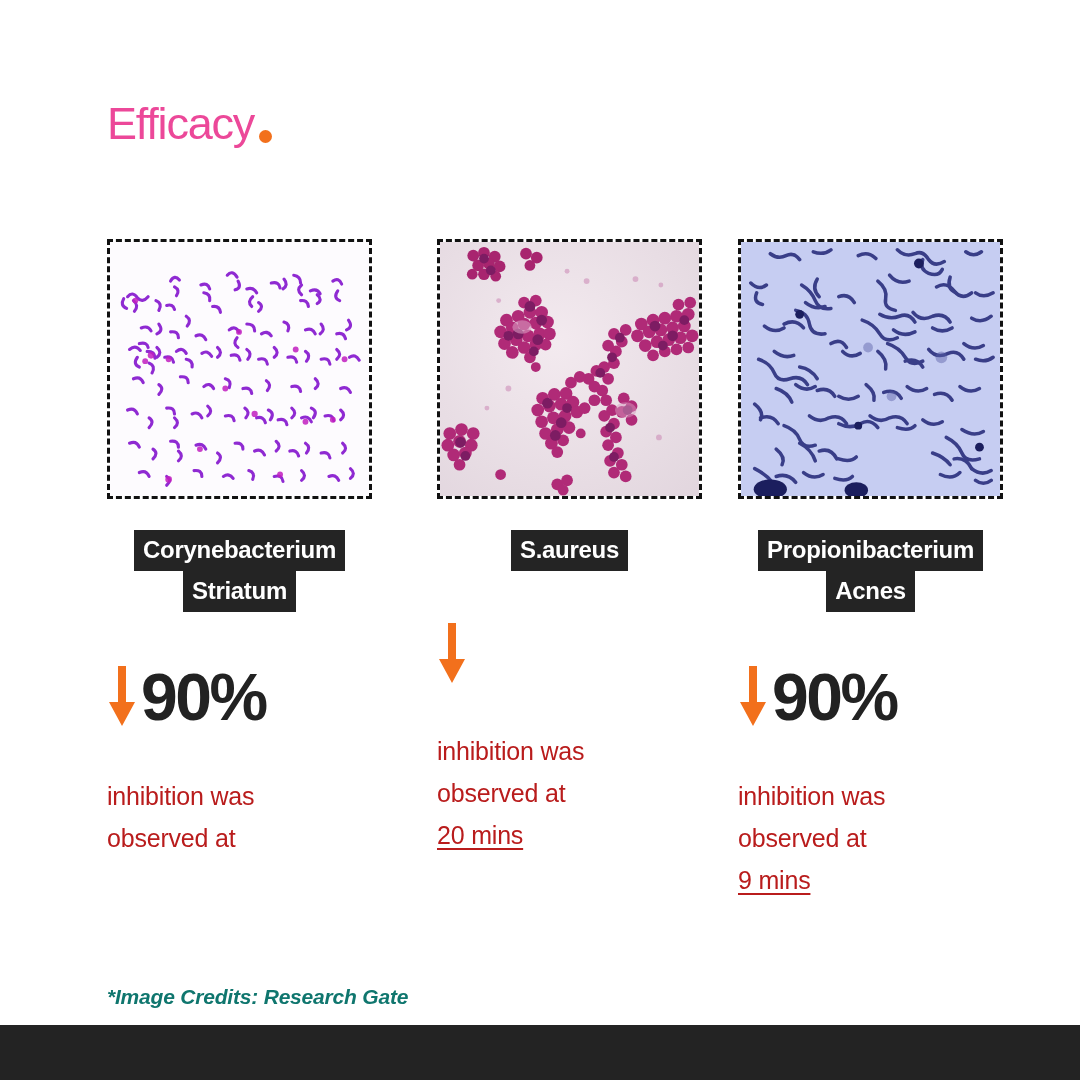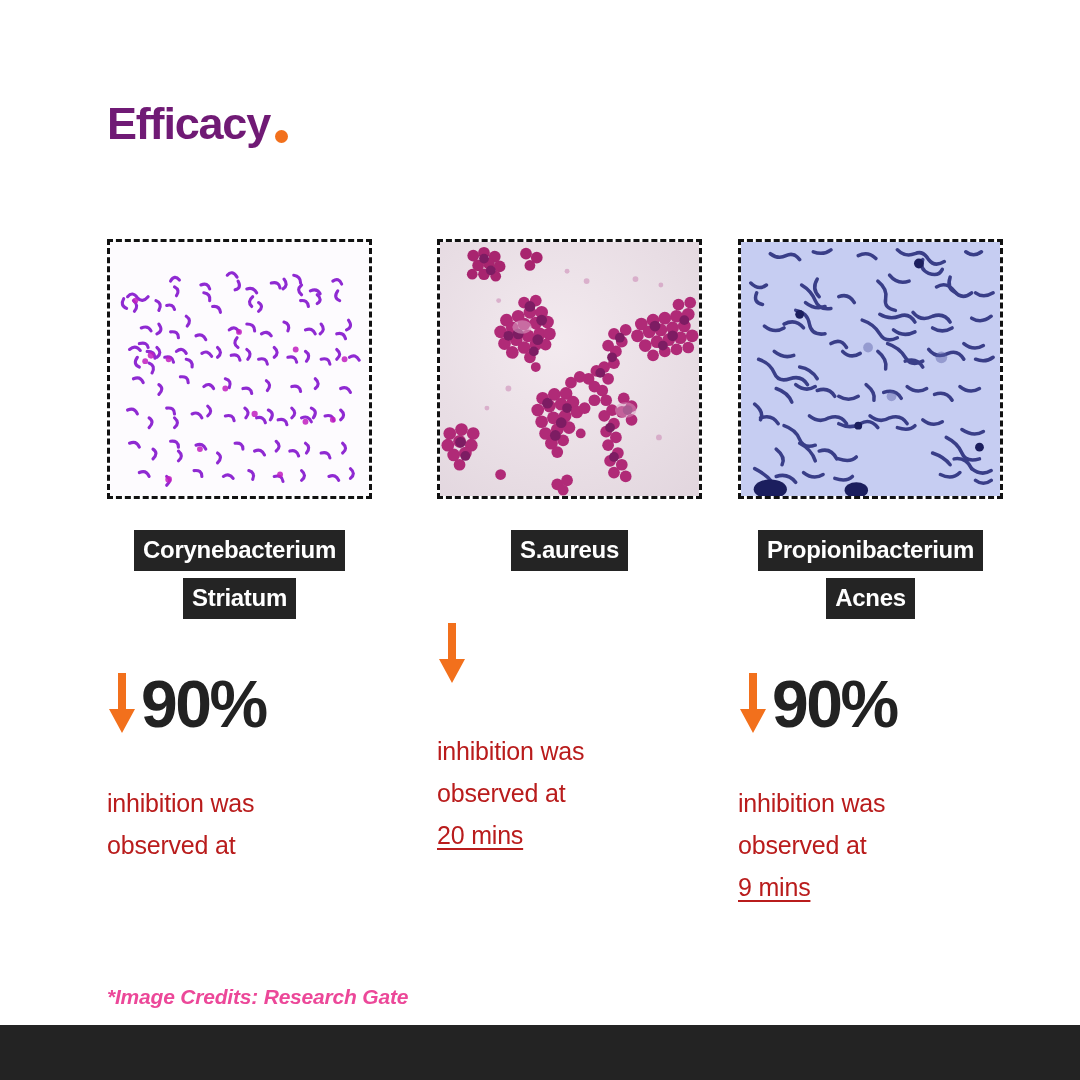--- a/index.html
+++ b/index.html
@@ -22,23 +22,23 @@
   
   .title-wrap {
     position: absolute;
     left: 107px;
     top: 101px;
     display: flex;
     align-items: flex-end;
   }
   .title {
     font-size: 45px;
-    font-weight: 700;
+    font-weight: 400;
     letter-spacing: -1.2px;
-    color: #701a75;
+    color: #ec4899;
     line-height: 1;
     font-family: "Liberation Sans", sans-serif;
   }
   .title-dot {
     width: 13px;
     height: 13px;
     border-radius: 50%;
     background: #F2701C;
     margin-left: 5px;
     margin-bottom: 3px;
@@ -81,21 +81,21 @@
   .tag {
     background: #242424;
     color: #ffffff;
     font-size: 24px;
     font-weight: 700;
     line-height: 1.0;
     padding: 8px 9px 9px 9px;
     letter-spacing: -0.3px;
     white-space: nowrap;
   }
-  .tag + .tag { margin-top: 7px; }
+  .tag + .tag { }
 
   
   .stat {
     margin-top: 52px;
     display: flex;
     align-items: center;
   }
   .arrow-icon {
     width: 30px;
     height: 62px;
@@ -126,21 +126,21 @@
   }
 
   
   .credits {
     position: absolute;
     left: 107px;
     top: 985px;
     font-size: 21px;
     font-style: italic;
     font-weight: 700;
-    color: #ec4899;
+    color: #0f766e;
     letter-spacing: -0.2px;
   }
 
   
   .bottom-bar {
     position: absolute;
     left: 0;
     bottom: 0;
     width: 1080px;
     height: 55px;

